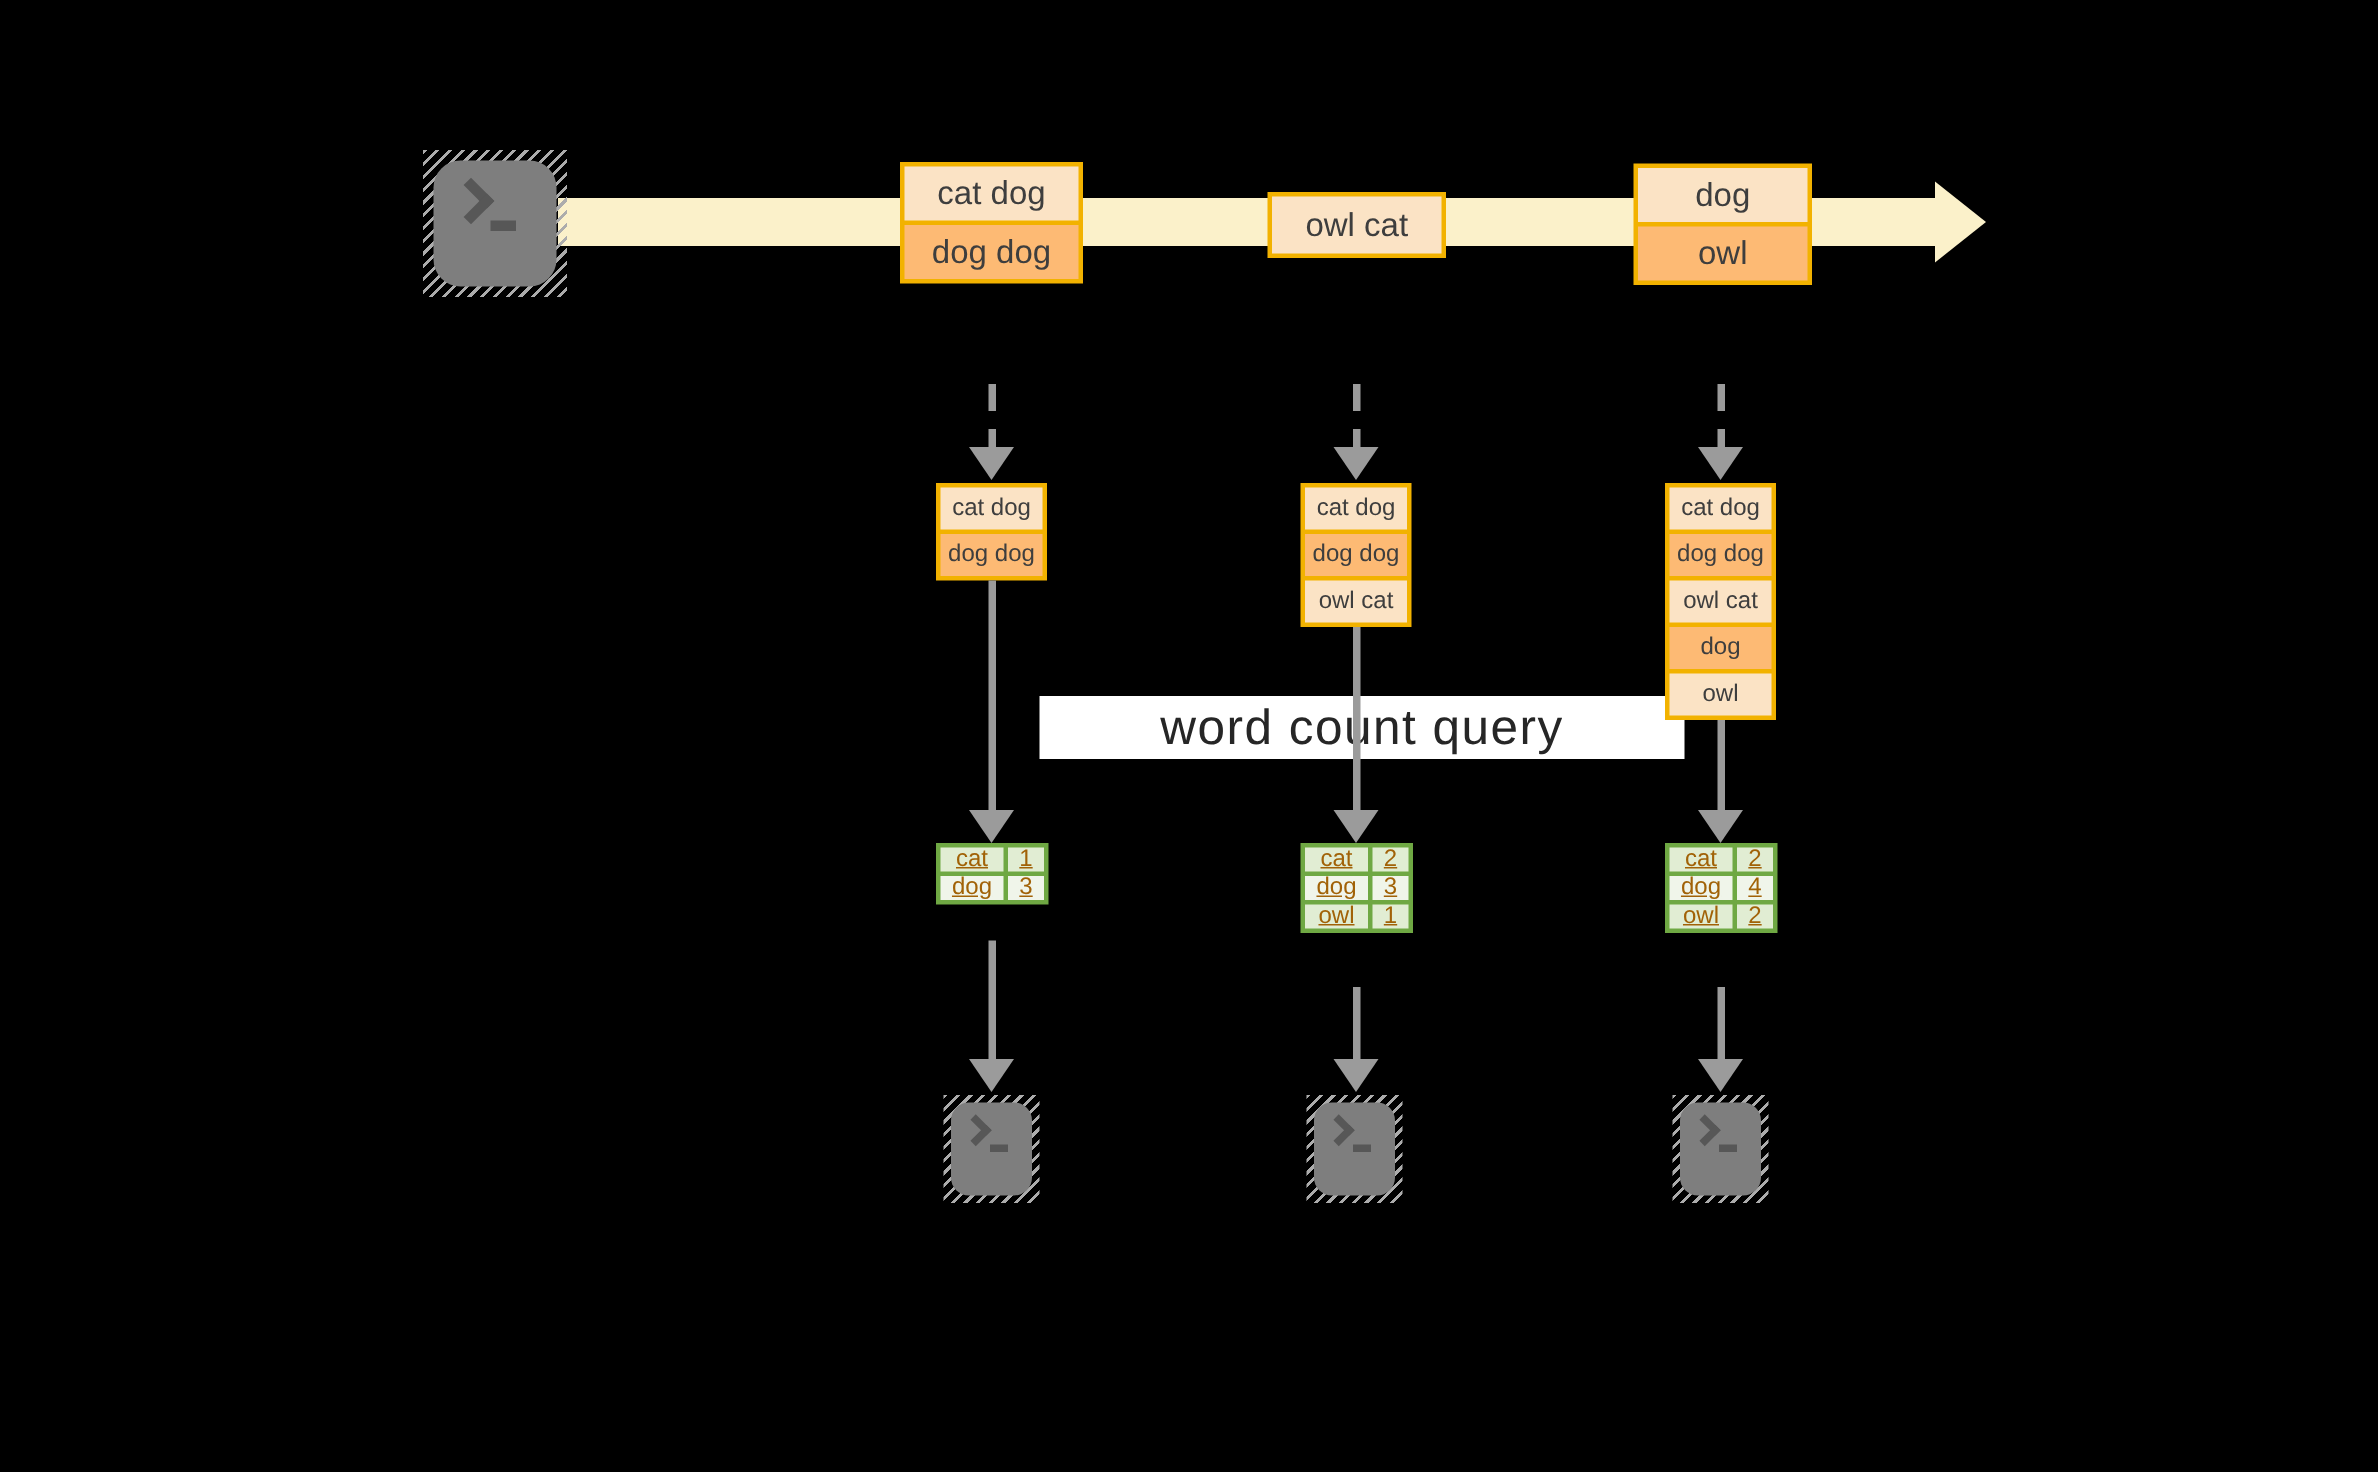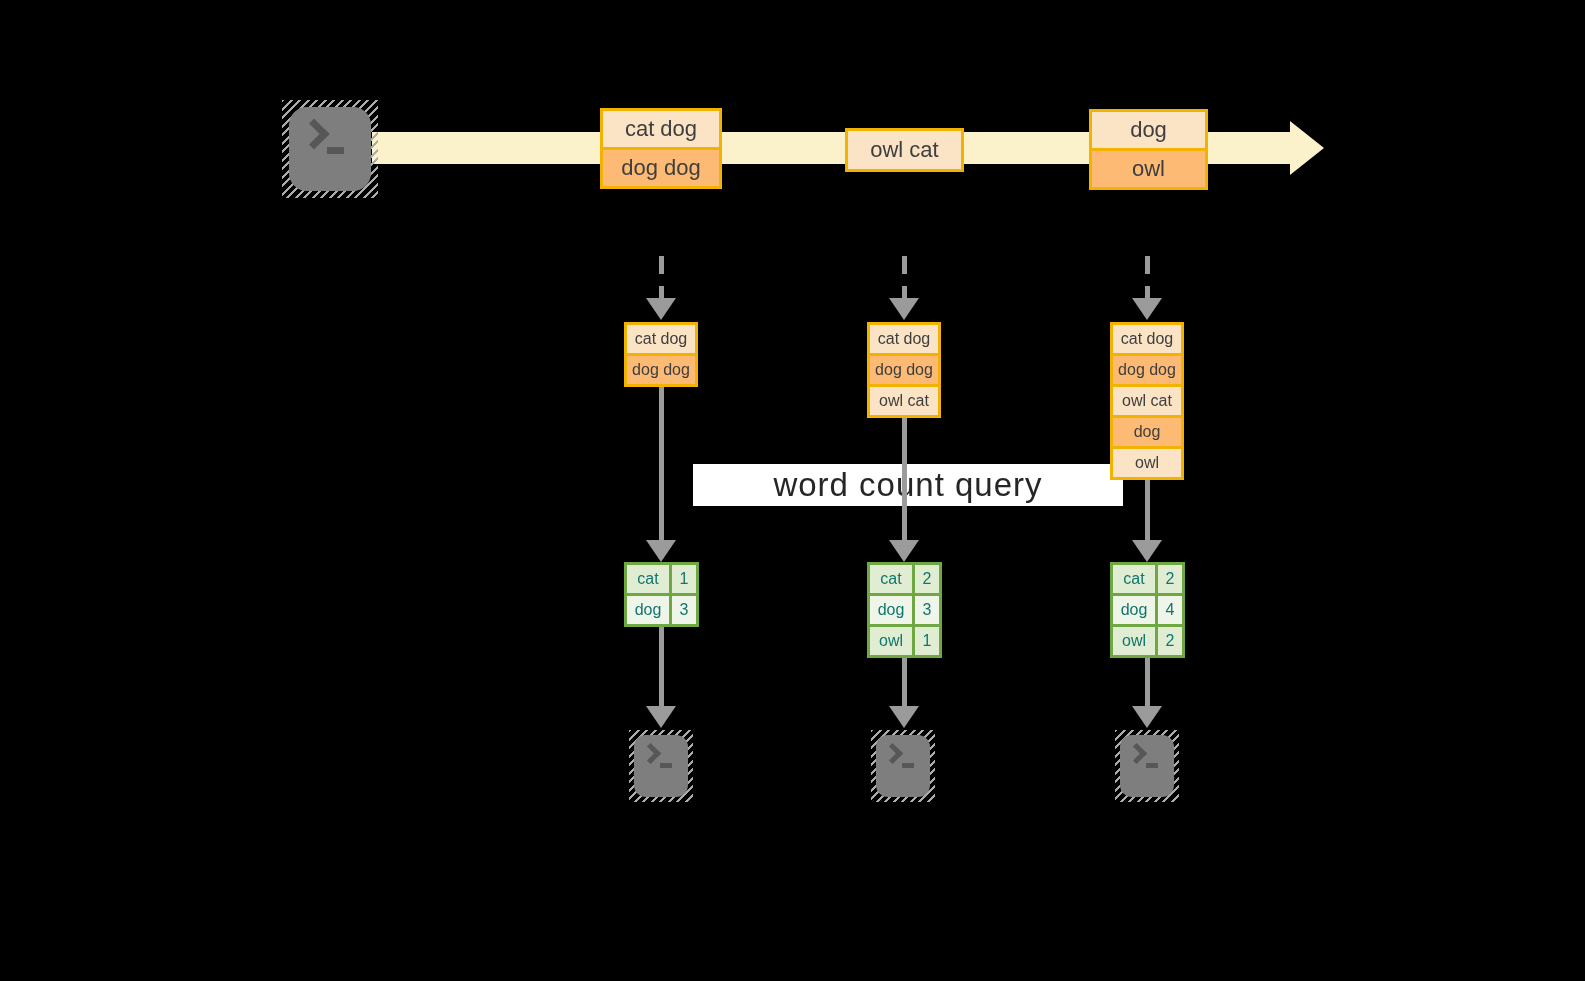--- a/index.html
+++ b/index.html
@@ -23,21 +23,21 @@
   .ocell{display:flex;align-items:center;justify-content:center;color:#3E3E3E;}
   .peach{background:#FBE3C5;}
   .cream{background:#fdba74;}
   .stream-cell{font-size:22px;height:36px;}
   .stream-cell.tall{height:38px;}
   .buf-cell{font-size:16px;height:28px;}
 
   
   .gtable{position:absolute;background:#6FA843;padding:3px;display:grid;
           grid-template-columns:42px 24px;gap:3px;z-index:3;}
-  .gcell{display:flex;align-items:center;justify-content:center;font-size:16px;color:#0f766e;height:28px;}
+  .gcell{display:flex;align-items:center;justify-content:center;font-size:16px;color:#a16207;height:16px;text-decoration:underline;}
   .g1{background:#E1EDD3;}
   .g2{background:#F0F5EA;}
 
   
   .stem{position:absolute;width:5px;background:#9B9B9B;z-index:3;}
   .dstem{position:absolute;width:5px;z-index:3;
          background:repeating-linear-gradient(180deg,#9B9B9B 0 18px,transparent 18px 30px);}
   .ahead{position:absolute;width:0;height:0;border-left:15px solid transparent;
          border-right:15px solid transparent;border-top:22px solid #9B9B9B;z-index:3;}
 

